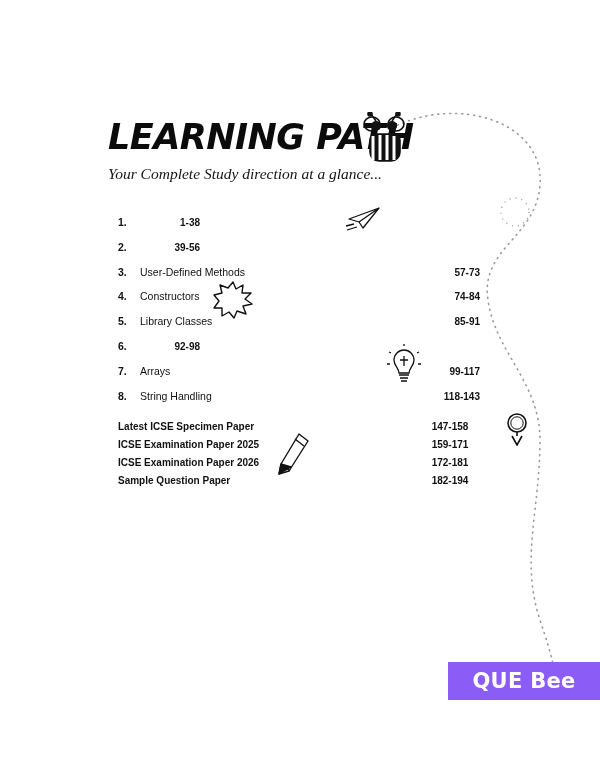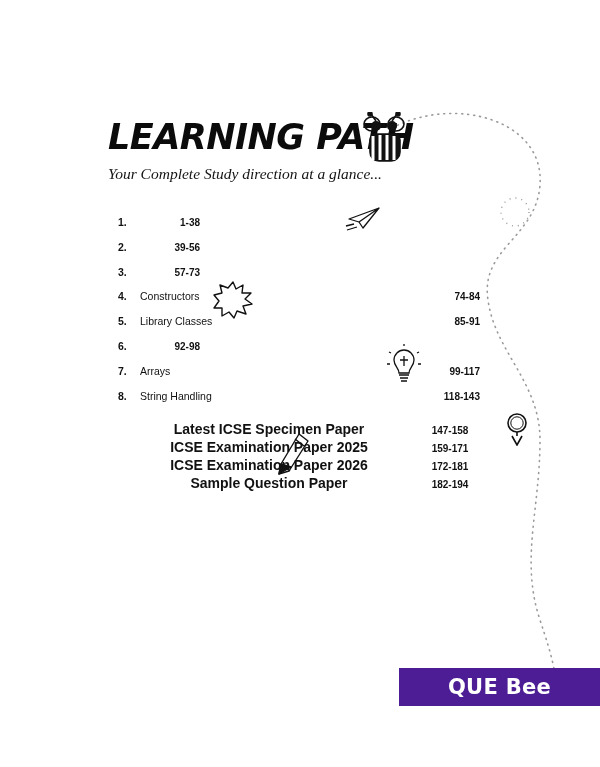--- a/index.html
+++ b/index.html
@@ -86,45 +86,43 @@
     left: 118px;
     top: 421px;
     width: 362px;
   }
   .paper-row {
     display: flex;
     align-items: baseline;
     height: 18px;
   }
   .paper-label {
-    font-size: 14px;
+    font-size: 10px;
     font-weight: bold;
     color: #111;
     flex: 1 1 auto;
     white-space: nowrap;
-    text-align: center;
   }
   .paper-page {
     font-size: 10px;
     font-weight: bold;
     color: #111;
     text-align: center;
     flex: 0 0 60px;
   }
   .brand {
     position: absolute;
     right: 0;
     top: 662px;
-    width: 201px;
+    width: 152px;
     height: 38px;
-    background: #4c1d95;
+    background: #8b5cf6;
     display: flex;
     align-items: center;
     justify-content: center;
-    margin-top: 6px;
   }
   .brand-text {
     font-family: "DejaVu Sans", sans-serif;
     font-weight: bold;
     font-size: 21px;
     color: #ffffff;
     letter-spacing: 0.3px;
   }
   .ico {
     position: absolute;
@@ -211,20 +209,21 @@
       <span class="toc-page">1-38</span>
     </div>
 
     <div class="toc-row">
       <span class="toc-num">2.</span>
       <span class="toc-page">39-56</span>
     </div>
 
     <div class="toc-row">
       <span class="toc-num">3.</span>
+      <span class="toc-label">User-Defined Methods</span>
       <span class="toc-page">57-73</span>
     </div>
 
     <div class="toc-row">
       <span class="toc-num">4.</span>
       <span class="toc-label">Constructors</span>
       <span class="toc-page">74-84</span>
     </div>
 
     <div class="toc-row">

